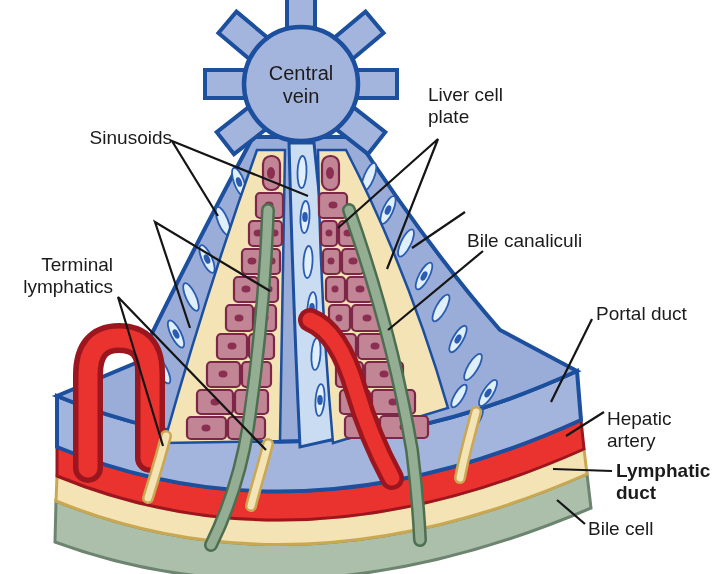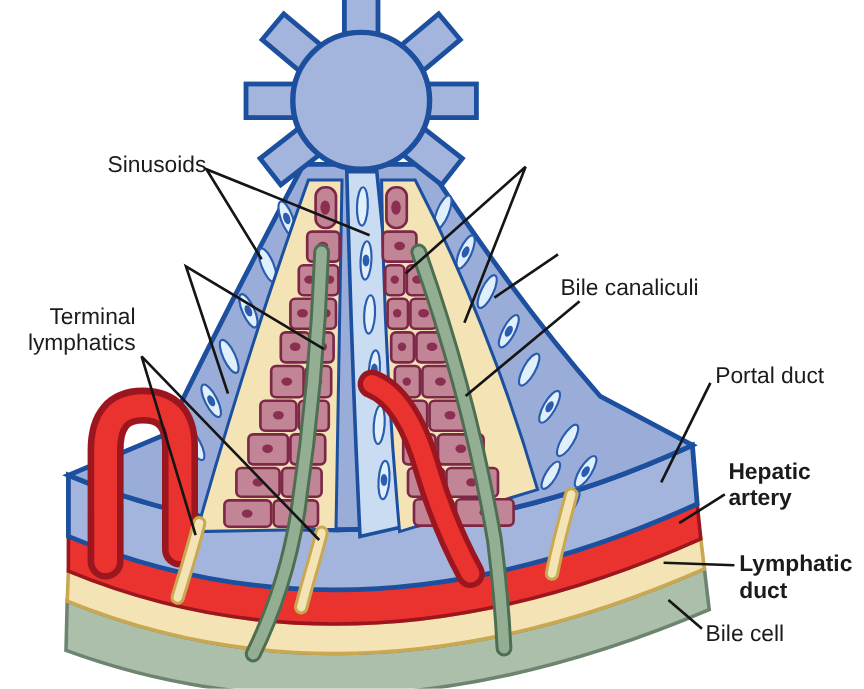--- a/index.html
+++ b/index.html
@@ -200,23 +200,27 @@
     <path d="M338,228 L438,139 L387,269"></path>
     <line x1="465" y1="212" x2="412" y2="248"></line>
     <line x1="483" y1="251" x2="388" y2="330"></line>
     <line x1="592" y1="319" x2="551" y2="402"></line>
     <line x1="604" y1="412" x2="566" y2="436"></line>
     <line x1="612" y1="471" x2="553" y2="469"></line>
     <line x1="585" y1="524" x2="557" y2="500"></line>
   </g>
 </svg>
 
+  <div class="lbl c big" style="left:246px;top:62px;width:110px;">Central
+vein</div>
   <div class="lbl r" style="left:40px;top:127px;width:132px;">Sinusoids</div>
   <div class="lbl r" style="left:-8px;top:254px;width:121px;">Terminal
 lymphatics</div>
+  <div class="lbl" style="left:428px;top:84px;width:120px;">Liver cell
+plate</div>
   <div class="lbl" style="left:467px;top:230px;width:160px;">Bile canaliculi</div>
   <div class="lbl" style="left:596px;top:303px;width:120px;">Portal duct</div>
-  <div class="lbl" style="left:607px;top:383px;width:110px;font-weight:bold;">Hepatic
+  <div class="lbl" style="left:607px;top:408px;width:110px;">Hepatic
 artery</div>
   <div class="lbl" style="left:616px;top:460px;width:104px;font-weight:bold;">Lymphatic
 duct</div>
   <div class="lbl" style="left:588px;top:518px;width:110px;">Bile cell</div>
 </div>
 
 </body></html>

